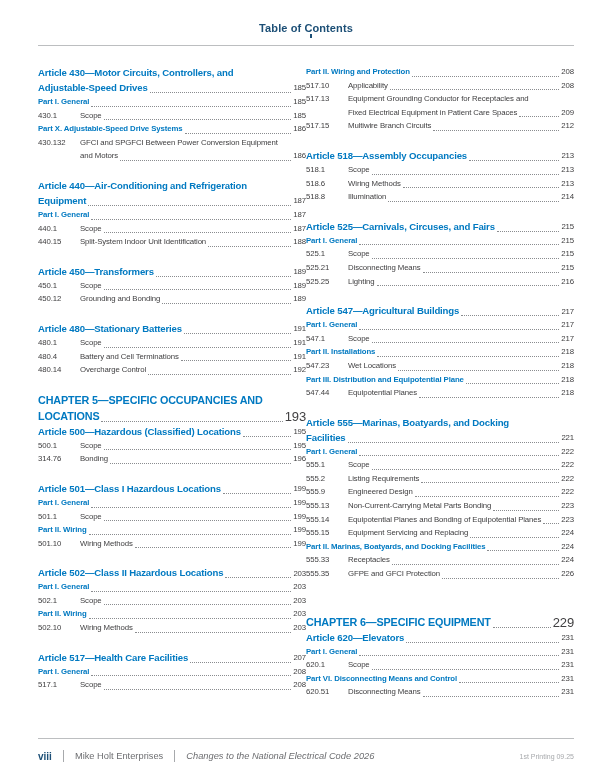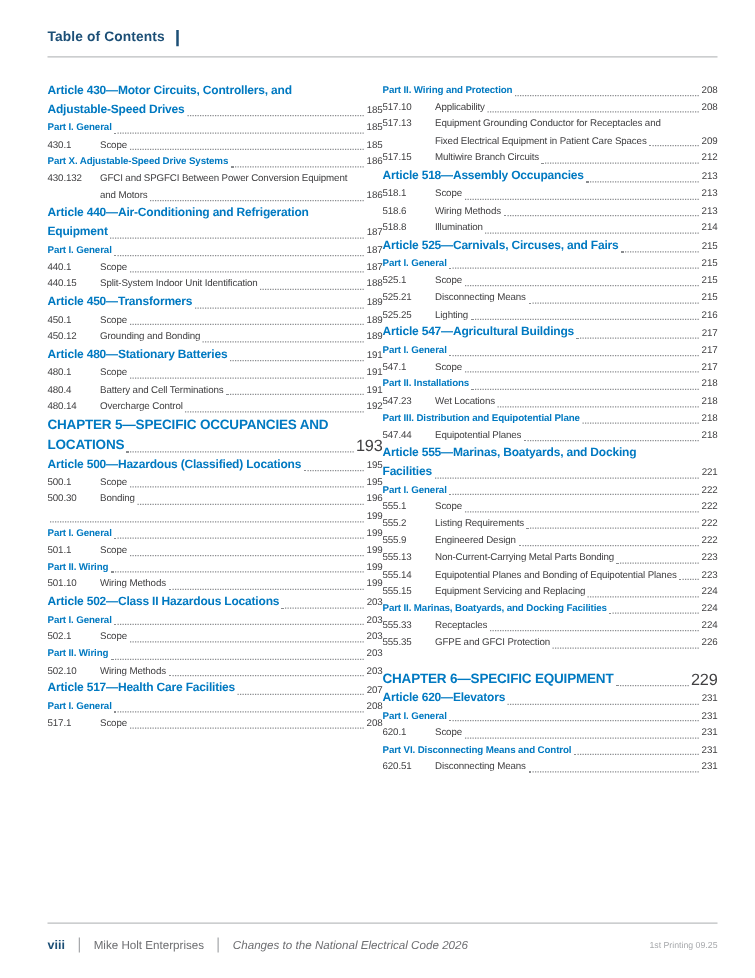--- a/index.html
+++ b/index.html
@@ -13,30 +13,30 @@
   }
   *{box-sizing:border-box;}
   html,body{margin:0;padding:0;}
   body{
     width:604px;height:782px;background:#ffffff;overflow:hidden;position:relative;
     font-family:"Liberation Sans", sans-serif;color:var(--text);
   }
   .page{padding:22px 30px 0 38px;}
 
   
-  .header-row{display:flex;align-items:center;height:16px;}
+  .header-row{display:flex;align-items:center;height:16px;flex-direction:column;}
   .header-title{font-size:11px;font-weight:bold;color:var(--navy);letter-spacing:0.1px;}
   .header-bar{width:2px;height:13px;background:var(--navy);margin-left:9px;}
   .header-rule{border:0;border-top:1px solid var(--rule);margin:7px 0 0 0;}
 
   
   .toc{display:flex;margin-top:19px;}
   .toc-col{flex:1 1 0;min-width:0;}
-  .toc-block + .toc-block{}
-  .toc-block.large-gap{margin-top:14px;}
+  .toc-block + .toc-block{margin-top:15px;}
+  .toc-block.large-gap{margin-top:33px;}
 
   
   .row{display:flex;align-items:flex-end;line-height:13.6px;font-size:7.8px;color:var(--text);letter-spacing:-0.1px;}
   .row .num{width:42px;flex-shrink:0;}
   .row .title{white-space:nowrap;flex-shrink:0;}
   .row .leader{flex:1 1 auto;min-width:4px;border-bottom:1px dotted var(--dots);margin:0 2px 2px 2px;}
   .row .pg{flex-shrink:0;}
   .row.part{color:var(--blue);font-weight:bold;}
   .row.part .pg{color:var(--text);font-weight:normal;}
   .row.article{color:var(--blue);font-weight:bold;font-size:9.6px;line-height:15px;letter-spacing:-0.15px;}
@@ -186,28 +186,29 @@
             <span class="leader"></span>
             <span class="pg">195</span>
           </div>
           <div class="row section">
             <span class="num">500.1</span>
             <span class="title">Scope</span>
             <span class="leader"></span>
             <span class="pg">195</span>
           </div>
           <div class="row section">
-            <span class="num">500.30</span>
+            <span class="num">314.76</span>
             <span class="title">Bonding</span>
             <span class="leader"></span>
             <span class="pg">196</span>
           </div>
         </div>
         <div class="toc-block">
           <div class="row article">
+            <span class="title">Article 501—Class I Hazardous Locations</span>
             <span class="leader"></span>
             <span class="pg">199</span>
           </div>
           <div class="row part">
             <span class="title">Part I. General</span>
             <span class="leader"></span>
             <span class="pg">199</span>
           </div>
           <div class="row section">
             <span class="num">501.1</span>

